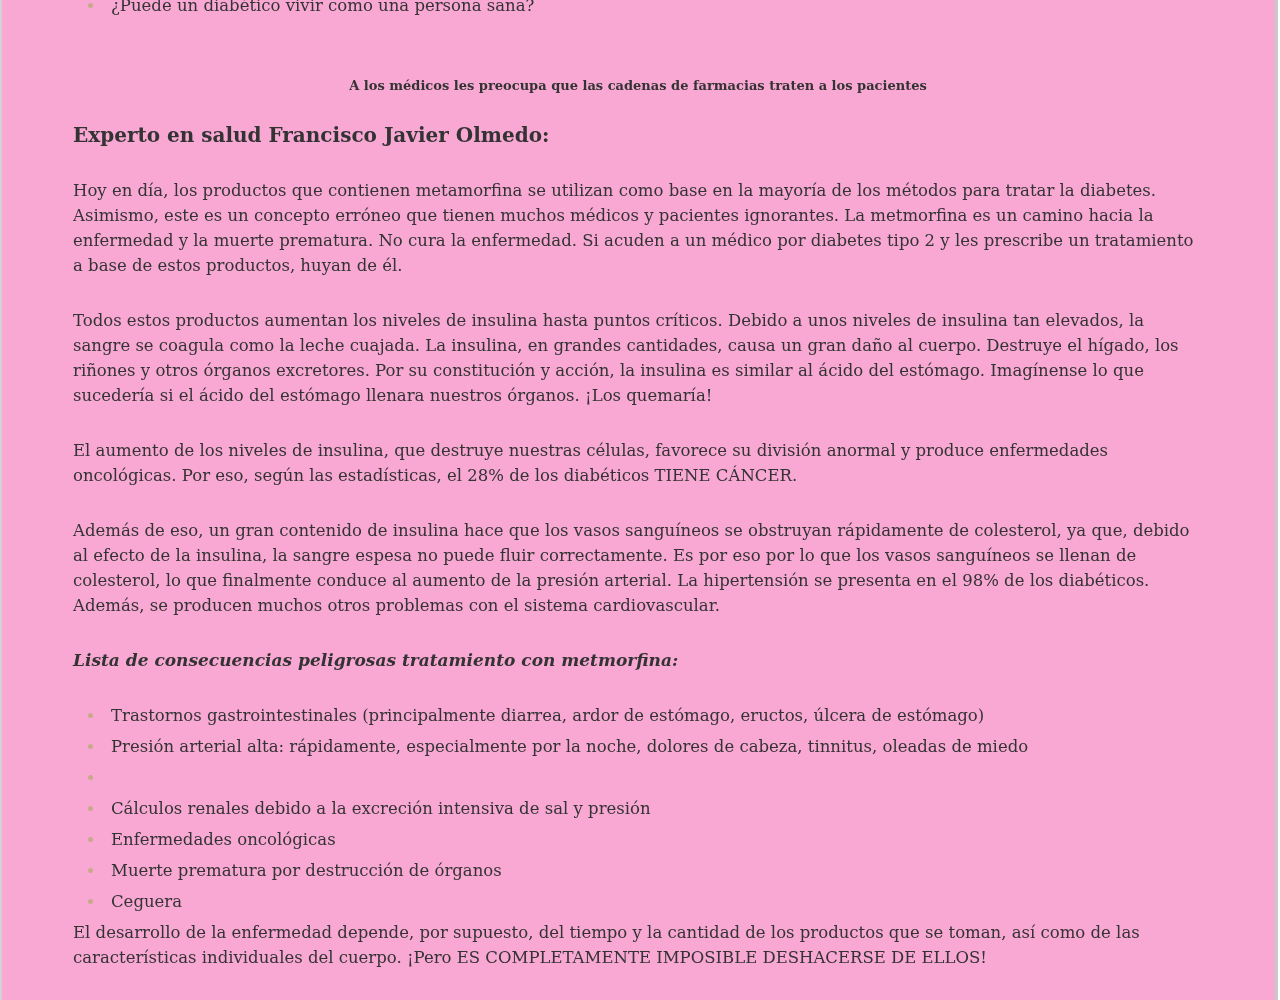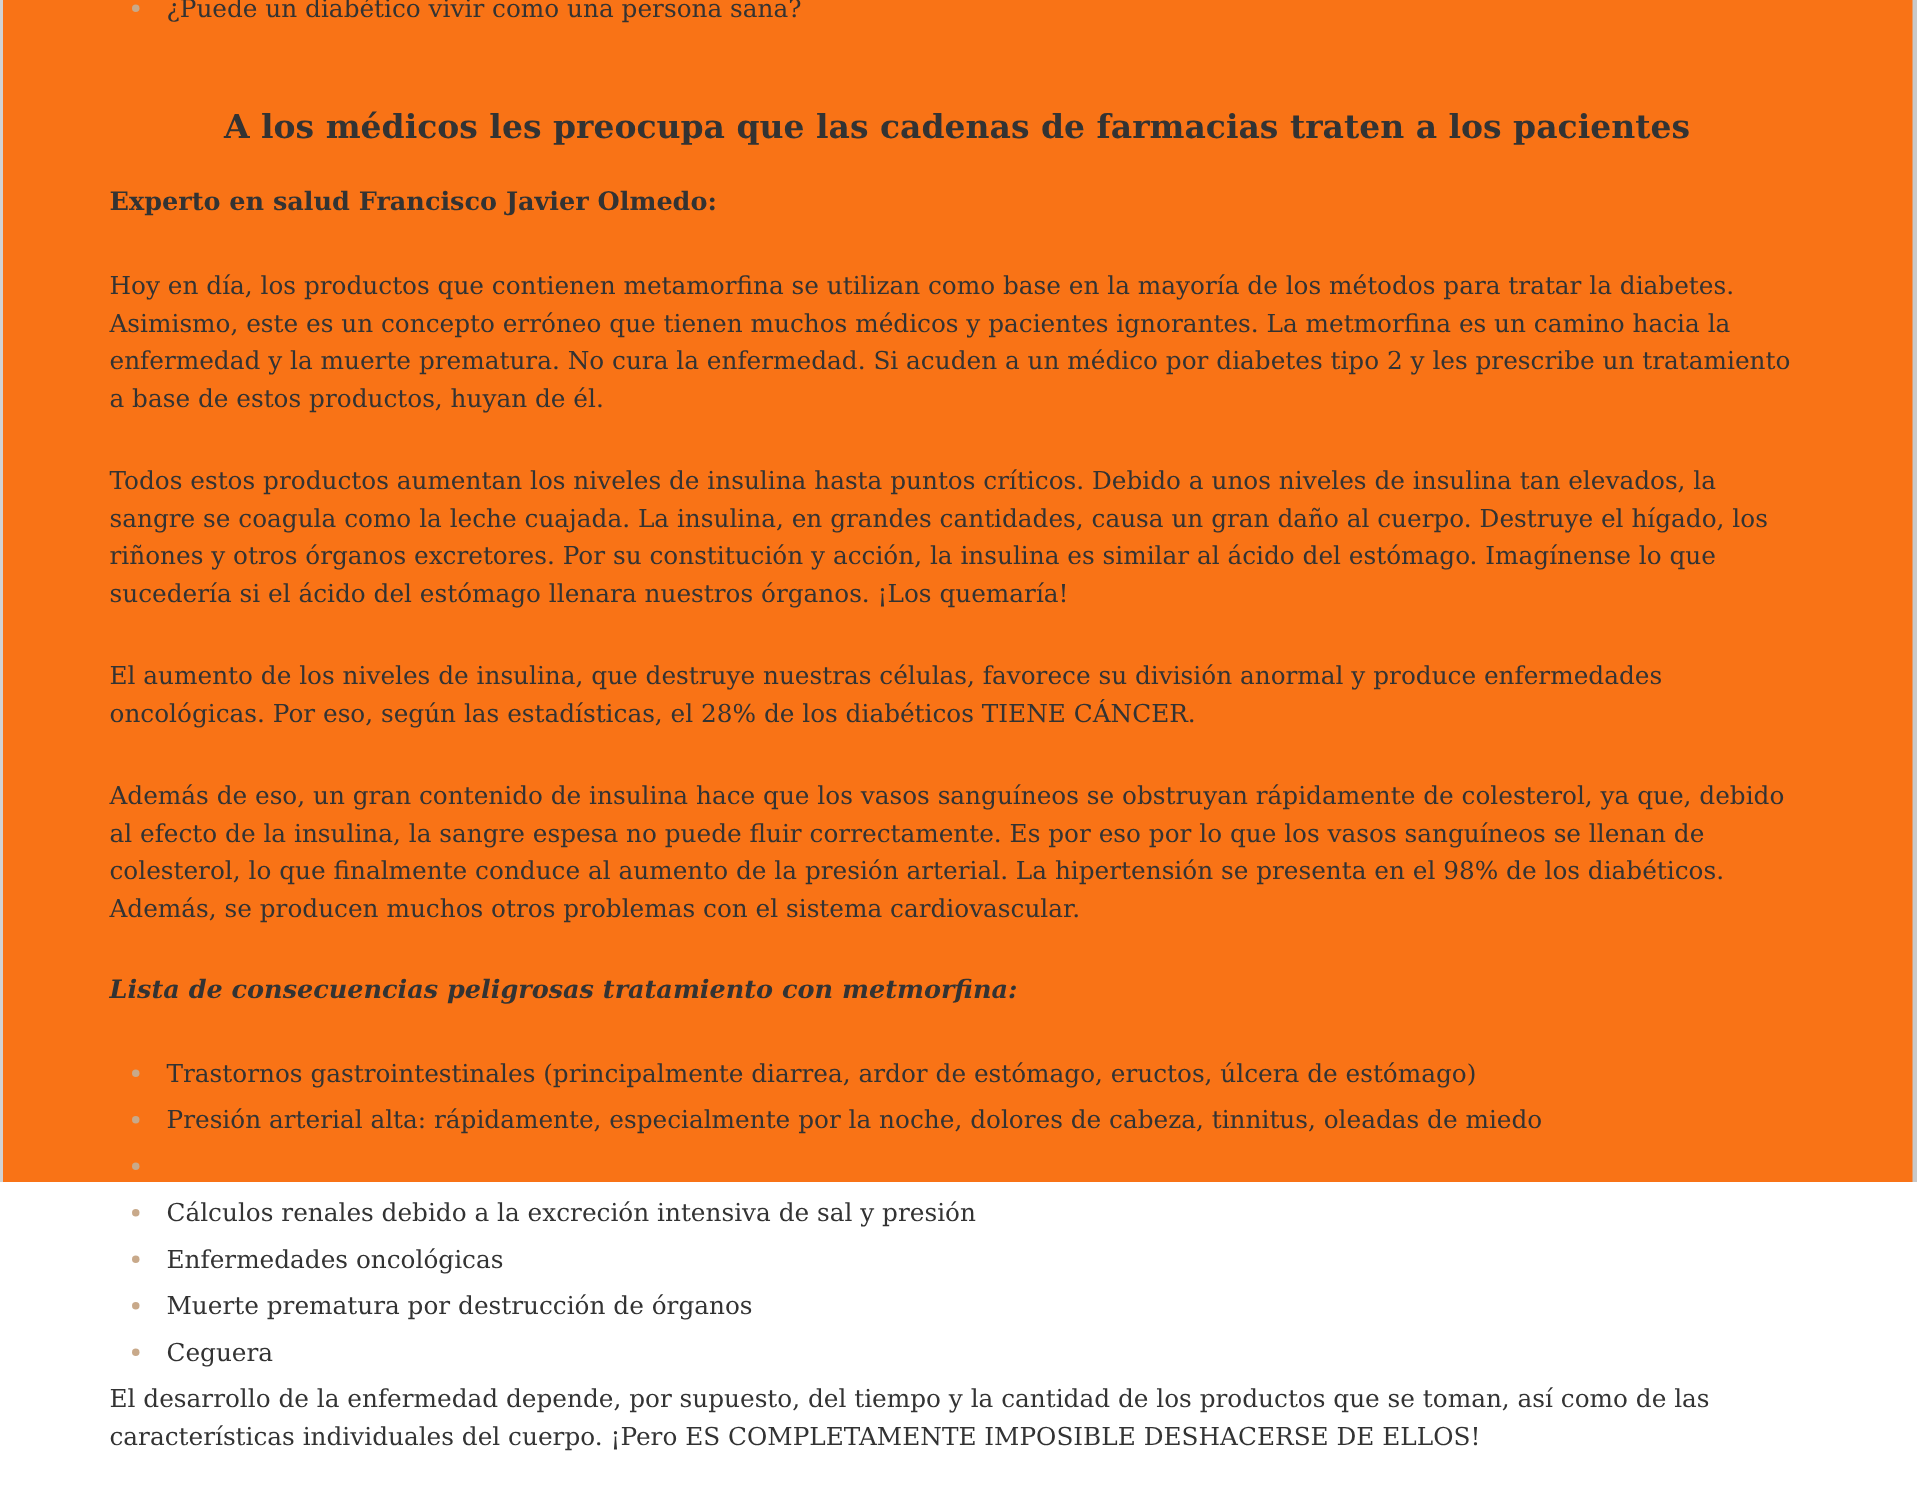--- a/index.html
+++ b/index.html
@@ -1,20 +1,20 @@
 <!DOCTYPE html>
 <html><head>
 <meta charset="utf-8">
 <style>
   html, body { margin: 0; padding: 0; background: #ffffff; }
   body { width: 1280px; height: 1000px; overflow: hidden; position: relative; }
   .page {
-    position: absolute; left: 0; top: 0; width: 1278px; height: 788px;
+    position: absolute; left: 0; top: 0; width: 1278px; height: 1000px;
     border-left: 2px solid #d2d2d2; border-right: 3px solid #c8c8c8;
-    box-sizing: border-box; background: #f97316;
+    box-sizing: border-box; background: #f9a8d4;
   }
   .content {
     position: absolute; left: 71px; top: -12px; width: 1130px;
     font-family: "DejaVu Serif", "Liberation Serif", serif;
     color: #333333; font-size: 16.5px; line-height: 25px;
   }
   ul { list-style: none; margin: 0; padding: 0; }
   ul li { position: relative; padding-left: 38px; height: 31px; line-height: 25px; white-space: nowrap; }
   ul li .bullet {
     position: absolute; left: 15px; top: 10px; width: 5px; height: 5px;
@@ -27,23 +27,23 @@
 </head>
 <body>
 
 <div class="page">
   <div class="content">
 
     <ul style="position:absolute; top:5px; left:0;">
       <li><span class="bullet"></span><span>¿Puede un diabético vivir como una persona sana?</span></li>
     </ul>
 
-    <h3 class="center-heading" style="top:85px; font-size:22px;">A los médicos les preocupa que las cadenas de farmacias traten a los pacientes</h3>
+    <h3 class="center-heading" style="top:85px; font-size:13px;">A los médicos les preocupa que las cadenas de farmacias traten a los pacientes</h3>
 
-    <h3 class="bold-heading" style="top:135px; font-size:17px;">Experto en salud Francisco Javier Olmedo:</h3>
+    <h3 class="bold-heading" style="top:135px; font-size:20px;">Experto en salud Francisco Javier Olmedo:</h3>
 
     <p class="para" style="top:190px;">Hoy en día, los productos que contienen metamorfina se utilizan como base en la mayoría de los métodos para tratar la diabetes. Asimismo, este es un concepto erróneo que tienen muchos médicos y pacientes ignorantes. La metmorfina es un camino hacia la enfermedad y la muerte prematura. No cura la enfermedad. Si acuden a un médico por diabetes tipo 2 y les prescribe un tratamiento a base de estos productos, huyan de él.</p>
     <p class="para" style="top:320px;">Todos estos productos aumentan los niveles de insulina hasta puntos críticos. Debido a unos niveles de insulina tan elevados, la sangre se coagula como la leche cuajada. La insulina, en grandes cantidades, causa un gran daño al cuerpo. Destruye el hígado, los riñones y otros órganos excretores. Por su constitución y acción, la insulina es similar al ácido del estómago. Imagínense lo que sucedería si el ácido del estómago llenara nuestros órganos. ¡Los quemaría!</p>
     <p class="para" style="top:450px;">El aumento de los niveles de insulina, que destruye nuestras células, favorece su división anormal y produce enfermedades oncológicas. Por eso, según las estadísticas, el 28% de los diabéticos TIENE CÁNCER.</p>
     <p class="para" style="top:530px;">Además de eso, un gran contenido de insulina hace que los vasos sanguíneos se obstruyan rápidamente de colesterol, ya que, debido al efecto de la insulina, la sangre espesa no puede fluir correctamente. Es por eso por lo que los vasos sanguíneos se llenan de colesterol, lo que finalmente conduce al aumento de la presión arterial. La hipertensión se presenta en el 98% de los diabéticos. Además, se producen muchos otros problemas con el sistema cardiovascular.</p>
 
     <h3 class="bold-heading" style="top:660px; font-size:17px;font-style:italic;">Lista de consecuencias peligrosas tratamiento con metmorfina:</h3>
 
     <ul style="position:absolute; top:715px; left:0;">
       <li><span class="bullet"></span><span>Trastornos gastrointestinales (principalmente diarrea, ardor de estómago, eructos, úlcera de estómago)</span></li>

